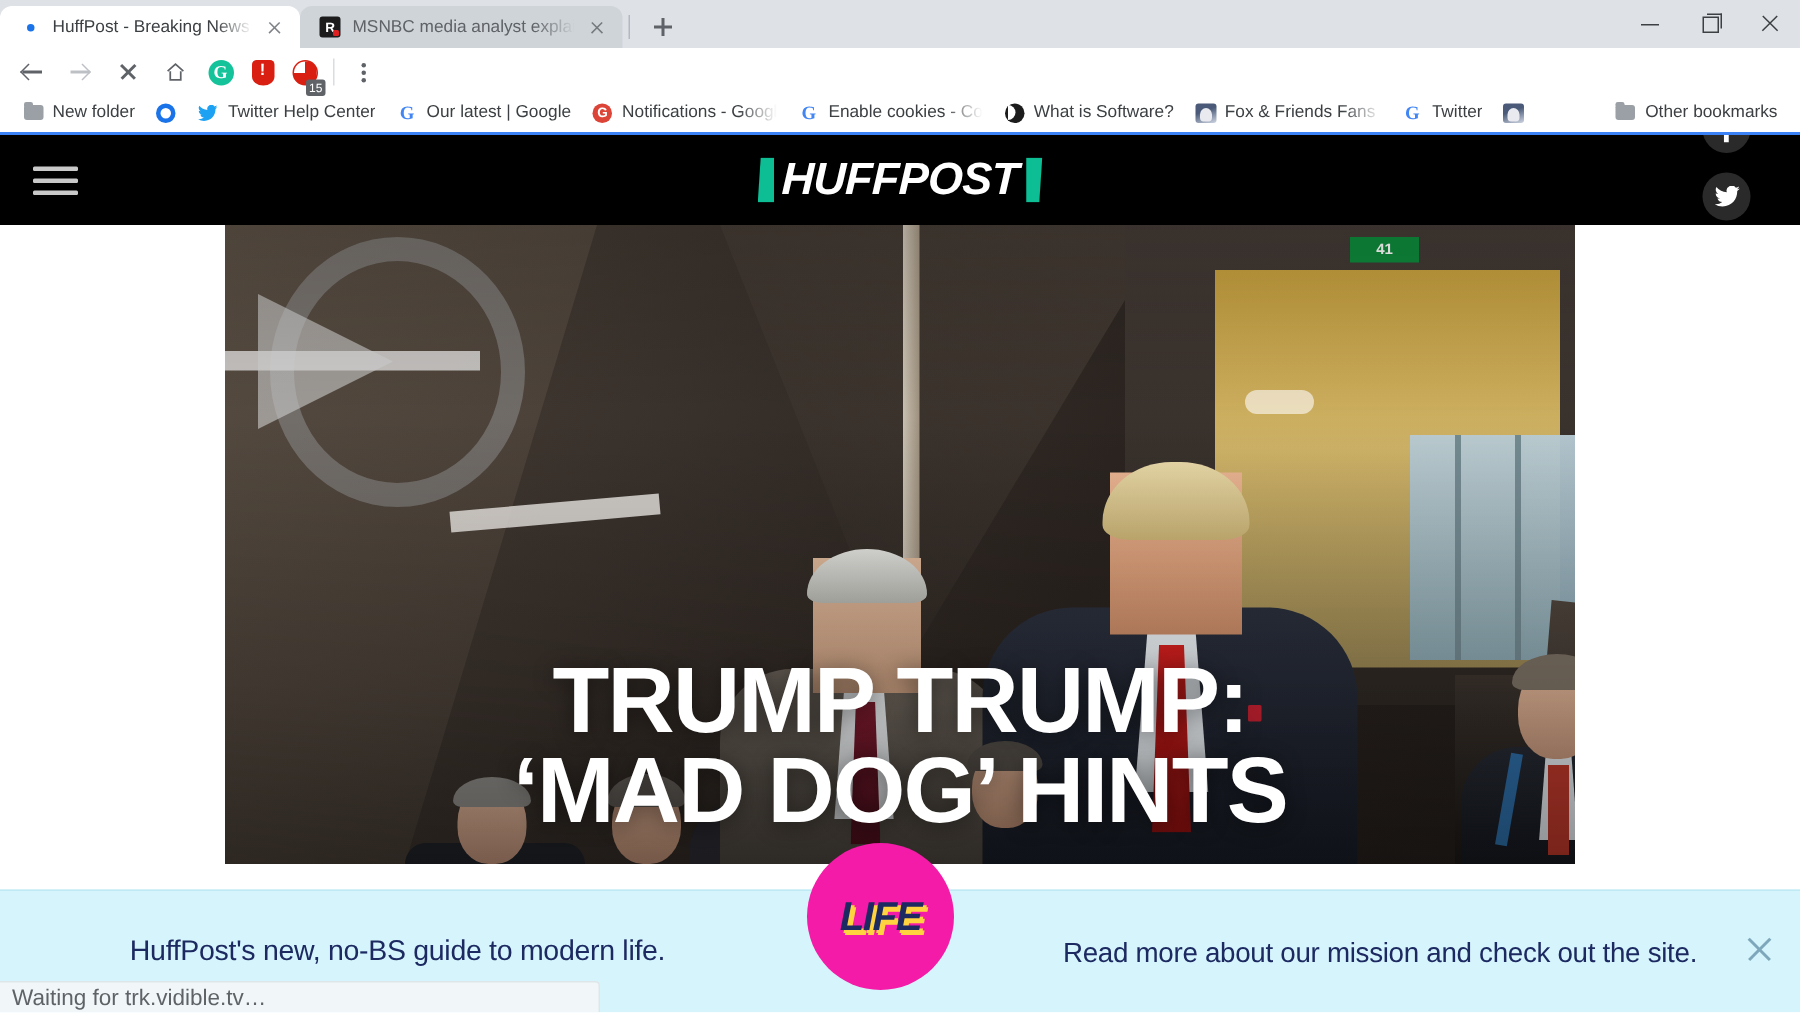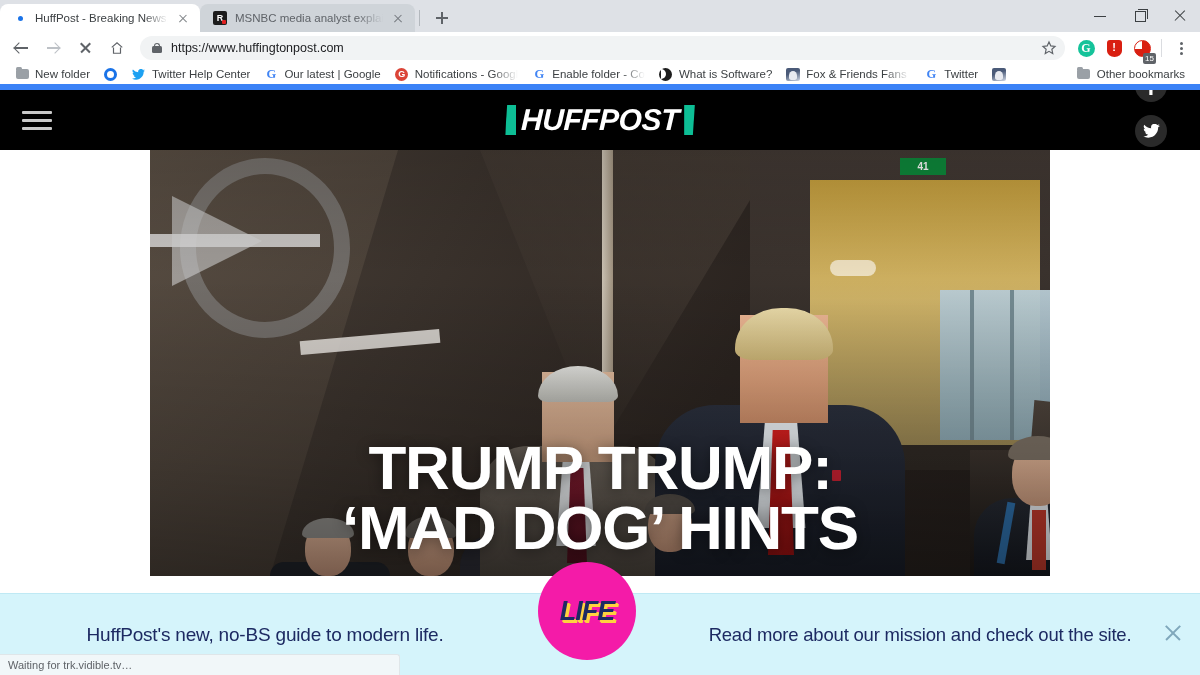--- a/index.html
+++ b/index.html
@@ -106,22 +106,22 @@
     border:1.5px solid #d91f11; position:relative; }
   .ext-badge { position:absolute; right:-1px; bottom:-2px; min-width:13px; height:11px;
     background:#5f6368; color:#fff; font-size:8px; line-height:11px; text-align:center;
     border-radius:2px; padding:0 1px; font-family:"Liberation Sans", sans-serif; }
   .tb-sep { width:1px; height:18px; background:#dadce0; margin:0 4px; }
   .kebab { width:26px; height:28px; position:relative; flex:0 0 26px; }
   .kebab i { position:absolute; left:12px; width:3.2px; height:3.2px; border-radius:50%; background:#5f6368; }
   .kebab i:nth-child(1){ top:8px; } .kebab i:nth-child(2){ top:13px; } .kebab i:nth-child(3){ top:18px; }
 
   .bookmarks {
-    height:26px; background:#fff; display:flex; align-items:center; padding:0 8px;
-    border-bottom:6px solid #3b82f6; gap:0; flex:0 0 26px; position:relative;
+    height:26px; background:#fff; display:flex; align-items:flex-start; padding:0 8px;
+    border-bottom:2px solid #3b82f6; gap:0; flex:0 0 26px; position:relative;
   }
   .bm { display:flex; align-items:center; gap:6px; padding:0 7px; height:22px;
     font-size:11.5px; color:#3c4043; white-space:nowrap; border-radius:3px; }
   .bm-ico { width:14px; height:14px; flex:0 0 14px; display:flex; align-items:center; justify-content:center; }
   .bm-label { overflow:hidden; display:block; }
   .bm-label.fade { -webkit-mask-image:linear-gradient(to right,#000 75%,transparent 100%);
                    mask-image:linear-gradient(to right,#000 75%,transparent 100%); }
   .bm-other { position:absolute; right:8px; }
   .ico-folder { width:13px; height:10px; background:#9aa0a6; border-radius:1.5px 2px 2px 2px; position:relative; }
   .ico-folder::before { content:""; position:absolute; left:0; top:-2.5px; width:6px; height:3px;
@@ -313,21 +313,21 @@
   .promo-close::before, .promo-close::after {
     content:""; position:absolute; left:1px; top:10px; width:20px; height:1.6px; background:#7fa7bb;
   }
   .promo-close::before { transform:rotate(45deg); }
   .promo-close::after  { transform:rotate(-45deg); }
 
   .statusbar {
     position:absolute; left:0; bottom:0; height:21px; min-width:400px;
     background:#f1f7f9; border:1px solid #dfe6e9; border-left:none; border-bottom:none;
     display:flex; align-items:center; padding:0 8px;
-    font-size:11px; color:#5f6368; z-index:30; border-radius:0 3px 0 0;
+    font-size:15px; color:#5f6368; z-index:30; border-radius:0 3px 0 0;
   }
 </style>
 </head>
 <body>
 
 <div class="browser">
 
   <div class="tabstrip">
     <div class="tab active">
       <span class="tab-favicon">
@@ -357,32 +357,20 @@
     <div class="navbtn arrow-left"></div>
     <div class="navbtn arrow-right"></div>
     <div class="navbtn stopbtn"></div>
     <div class="navbtn">
       <svg class="home-ico" viewBox="0 0 24 24" fill="none" stroke="#5f6368" stroke-width="2">
         <path d="M3 11 L12 3 L21 11"></path>
           <path d="M6 11 V21 H18 V11"></path>
       </svg>
     </div>
 
-    <div class="omnibox">
-      <span class="lock">
-        <span class="lock-shackle"></span>
-          <span class="lock-body"></span>
-      </span>
-      <span class="url">https://www.huffingtonpost.com</span>
-      <span class="star">
-        <svg viewBox="0 0 24 24" width="16" height="16" fill="none" stroke="#5f6368" stroke-width="1.8">
-          <path d="M12 3 l2.7 5.9 6.3 .7 -4.7 4.3 1.3 6.3 -5.6 -3.2 -5.6 3.2 1.3 -6.3 -4.7 -4.3 6.3 -.7z"></path>
-        </svg>
-      </span>
-    </div>
 
     <div class="ext">
         <span class="ext-grammarly"></span>
       </div>
     <div class="ext">
         <span class="ext-shield"></span>
       </div>
     <div class="ext">
       <span class="ext-pie"></span>
       <span class="ext-badge">15</span>
@@ -424,21 +412,21 @@
     <div class="bm">
       <span class="bm-ico">
           <span class="ico-gplus">G</span>
         </span>
       <span class="bm-label fade" style="max-width:108px">Notifications - Googl</span>
     </div>
     <div class="bm">
       <span class="bm-ico">
           <span class="ico-g">G</span>
         </span>
-      <span class="bm-label fade" style="max-width:108px">Enable  folder - Co</span>
+      <span class="bm-label fade" style="max-width:108px">Enable  cookies - Co</span>
     </div>
     <div class="bm">
       <span class="bm-ico">
           <span class="ico-cookie"></span>
         </span>
       <span class="bm-label">What is Software?</span>
     </div>
     <div class="bm">
       <span class="bm-ico">
           <span class="ico-fox"></span>

